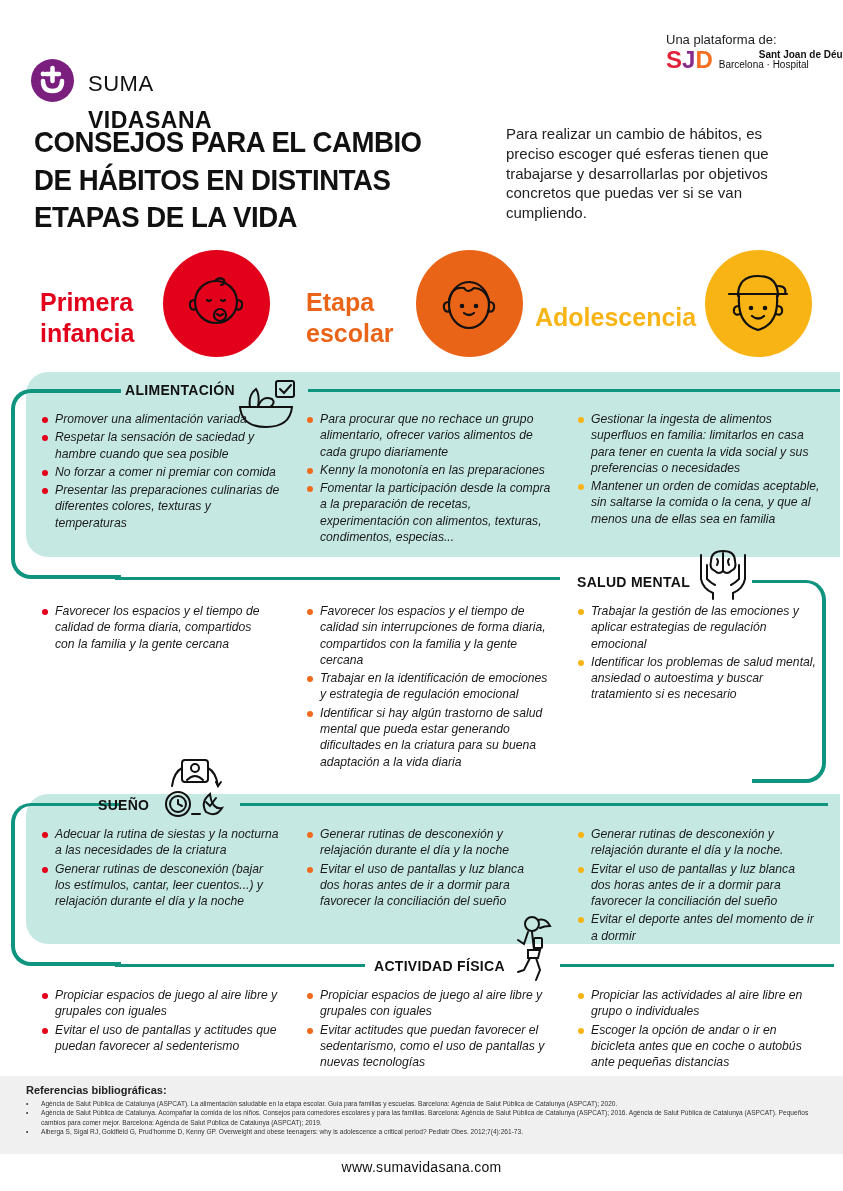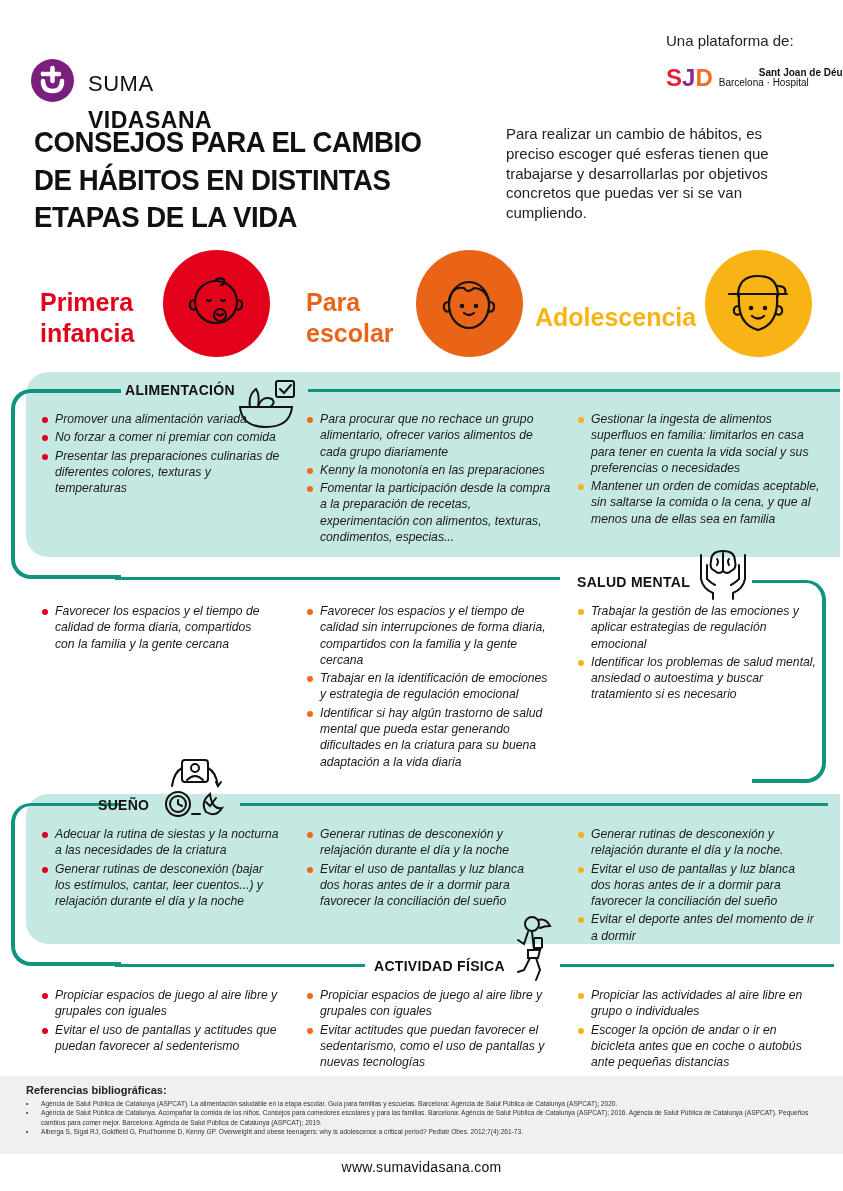--- a/index.html
+++ b/index.html
@@ -8,21 +8,21 @@
 
   
   .logo { position: absolute; left: 31px; top: 29px; display: flex; align-items: center; }
   .logo-circle { width: 43px; height: 43px; border-radius: 50%; background: #7b1f7f; position: relative; }
   .logo-circle svg { position: absolute; left: 0; top: 0; }
   .logo-text { margin-left: 14px; line-height: 1; }
   .logo-suma { font-size: 22px; font-weight: 300; letter-spacing: 0.5px; color: #111; margin-top: 44px; }
   .logo-vida { font-size: 23px; font-weight: 700; letter-spacing: 0.5px; color: #111; margin-top: 14px; }
 
   .sjd { position: absolute; left: 666px; top: 32px; }
-  .sjd-pre { font-size: 15px; color: #222; margin-bottom: 17px; }
+  .sjd-pre { font-size: 13px; color: #222; margin-bottom: 1px; }
   .sjd-row { display: flex; align-items: center; }
   .sjd-letters { font-size: 24px; font-weight: 900; letter-spacing: 0; line-height: 1; }
   .sjd-s { color: #e2223a; } .sjd-j { color: #8a2a8c; } .sjd-d { color: #f36f21; }
   .sjd-name { margin-left: 6px; line-height: 1.05; }
   .sjd-name1 { font-size: 10px; font-weight: 700; color: #111; margin-left: 40px; }
   .sjd-name2 { font-size: 10px; color: #111; }
 
   .title { position: absolute; left: 34px; top: 123px; width: 450px; font-size: 30px; font-weight: 700; line-height: 1.25; letter-spacing: -0.5px; color: #111; font-family: "Liberation Sans", sans-serif; transform: scaleX(0.92); transform-origin: left top; }
   .intro { position: absolute; left: 506px; top: 124px; width: 300px; font-size: 15px; line-height: 1.32; color: #222; }
 
@@ -95,21 +95,21 @@
       <path d="M74 50 Q80 50 79 56 Q78 61 73 59"></path>
     <path d="M52 31 Q57 26 61 30 Q63 34 58 35"></path>
     <path d="M44 50 Q46 52 48 50"></path>
       <path d="M58 50 Q60 52 62 50"></path>
     <circle cx="57" cy="65" r="6"></circle>
       <path d="M54 64 Q57 67 60 64"></path>
   </svg>
 </div>
 
 <div class="stage-label" style="left:306px;top:287px;color:#ea6418;">
-  <div>Para</div>
+  <div>Etapa</div>
     <div>escolar</div>
 </div>
 <div class="stage-circle" style="left:416px;top:250px;background:#ea6418;">
   <svg width="107" height="107" viewBox="0 0 107 107" fill="none" stroke="#111" stroke-width="2.2" stroke-linecap="round">
     <ellipse cx="53" cy="55" rx="20" ry="23"></ellipse>
     <path d="M33 50 Q36 36 48 38 Q52 44 58 38 Q68 38 73 50"></path>
     <path d="M33 52 Q27 52 28 58 Q29 63 34 61"></path>
       <path d="M73 52 Q79 52 78 58 Q77 63 72 61"></path>
     <circle cx="46" cy="56" r="1.2" fill="#111"></circle>
       <circle cx="60" cy="56" r="1.2" fill="#111"></circle>
@@ -144,20 +144,21 @@
     <path d="M12 30 Q10 18 18 12 Q22 18 20 30"></path>
       <path d="M20 30 Q24 18 34 22 Q38 26 32 30"></path>
     <rect x="38" y="4" width="18" height="16" rx="2"></rect>
       <path d="M42 12 L46 16 L53 8"></path>
   </svg>
 </div>
 
 <div class="col c1" style="left:40px;top:411px;width:240px;">
   <ul>
     <li>Promover una alimentación variada</li>
+    <li>Respetar la sensación de saciedad y hambre cuando que sea posible</li>
     <li>No forzar a comer ni premiar con comida</li>
     <li>Presentar las preparaciones culinarias de diferentes colores, texturas y temperaturas</li>
   </ul>
 </div>
 <div class="col c2" style="left:305px;top:411px;width:250px;">
   <ul>
     <li>Para procurar que no rechace un grupo alimentario, ofrecer varios alimentos de cada grupo diariamente</li>
     <li>Kenny la monotonía en las preparaciones</li>
     <li>Fomentar la participación desde la compra a la preparación de recetas, experimentación con alimentos, texturas, condimentos, especias...</li>
   </ul>

